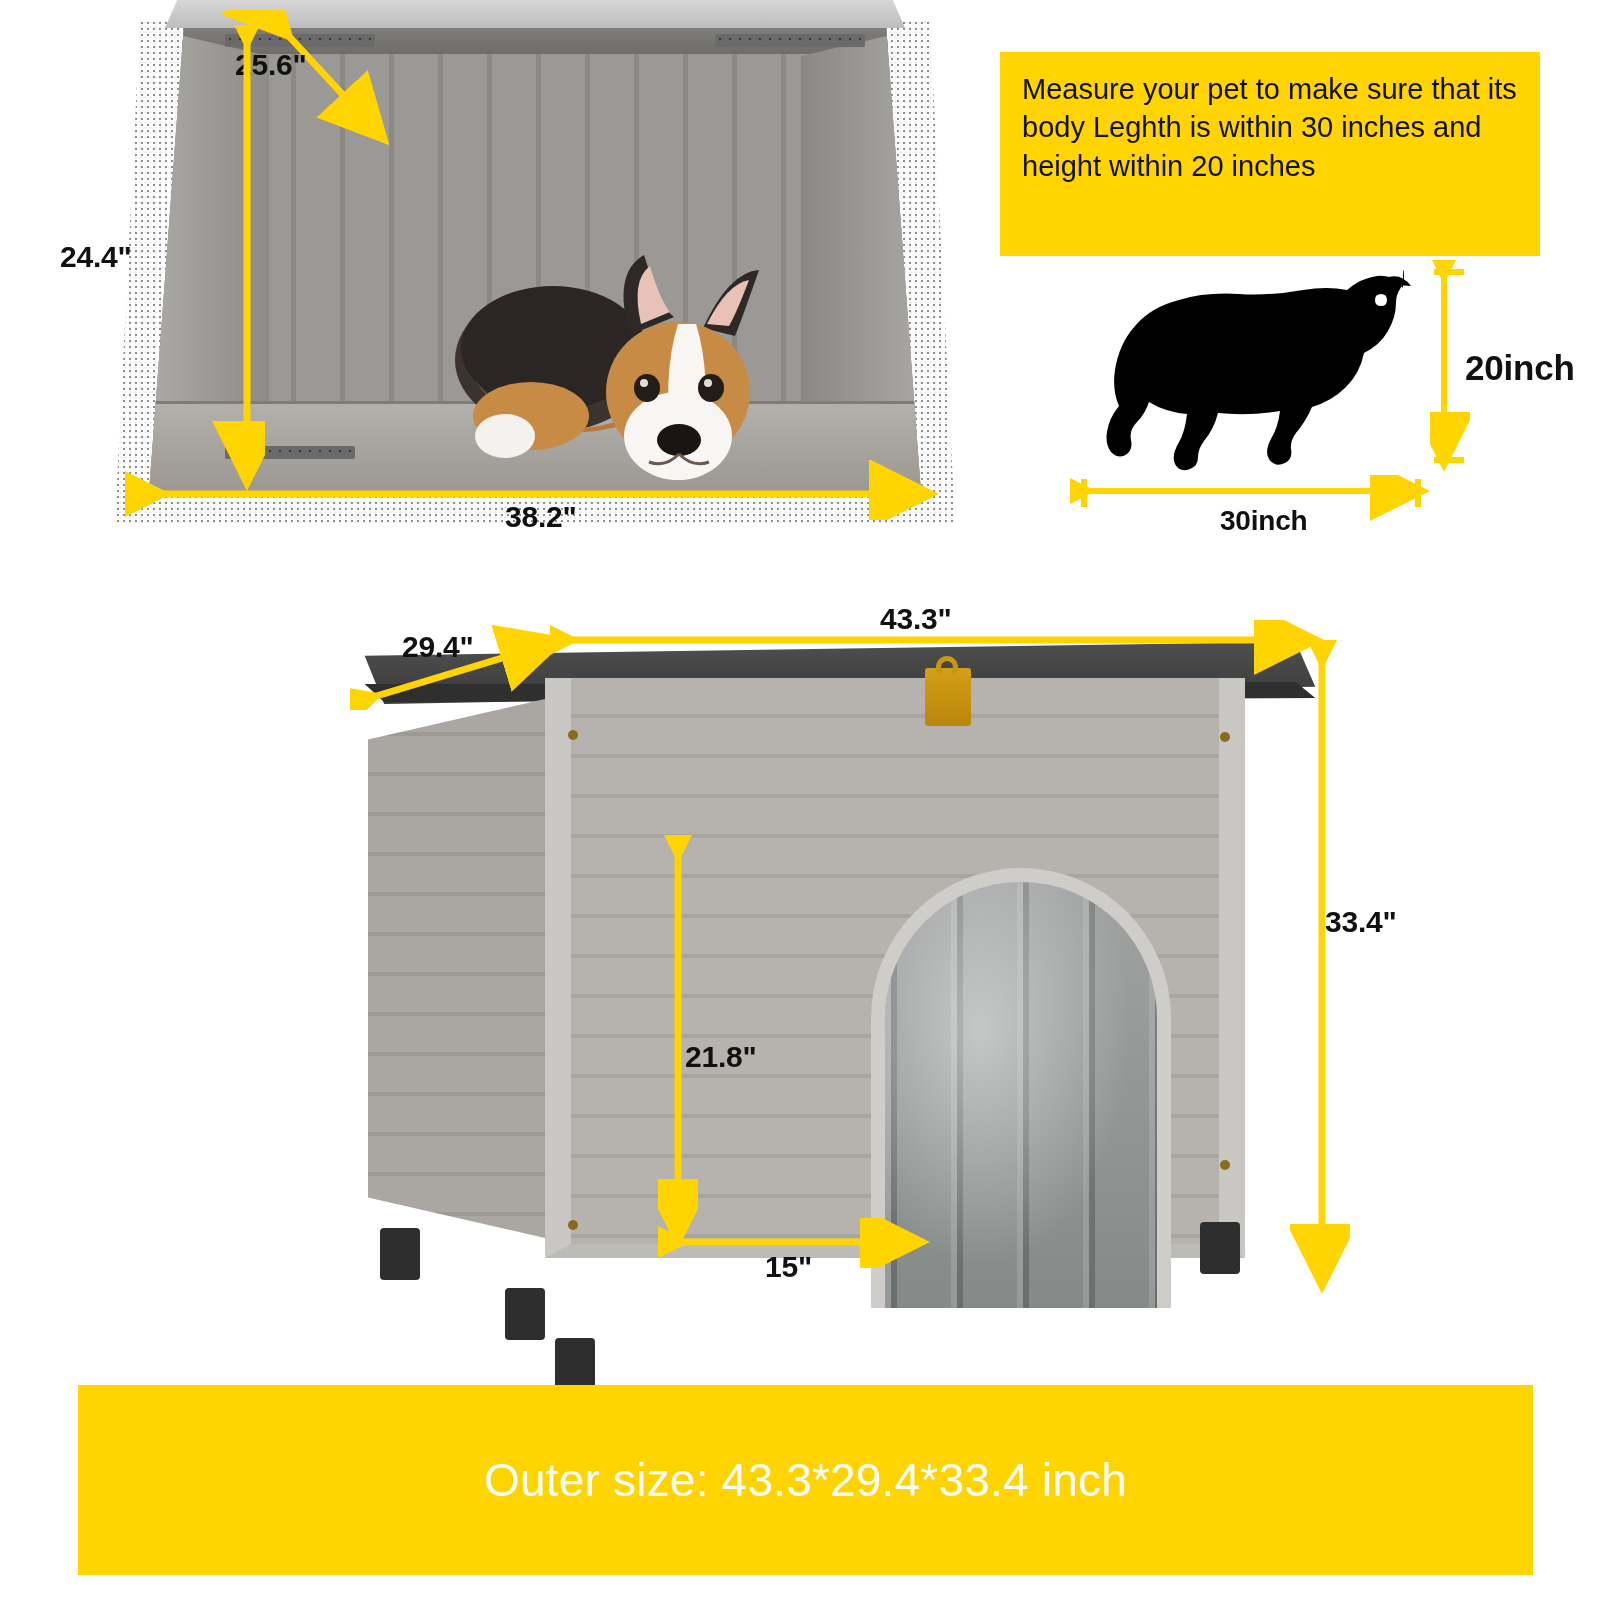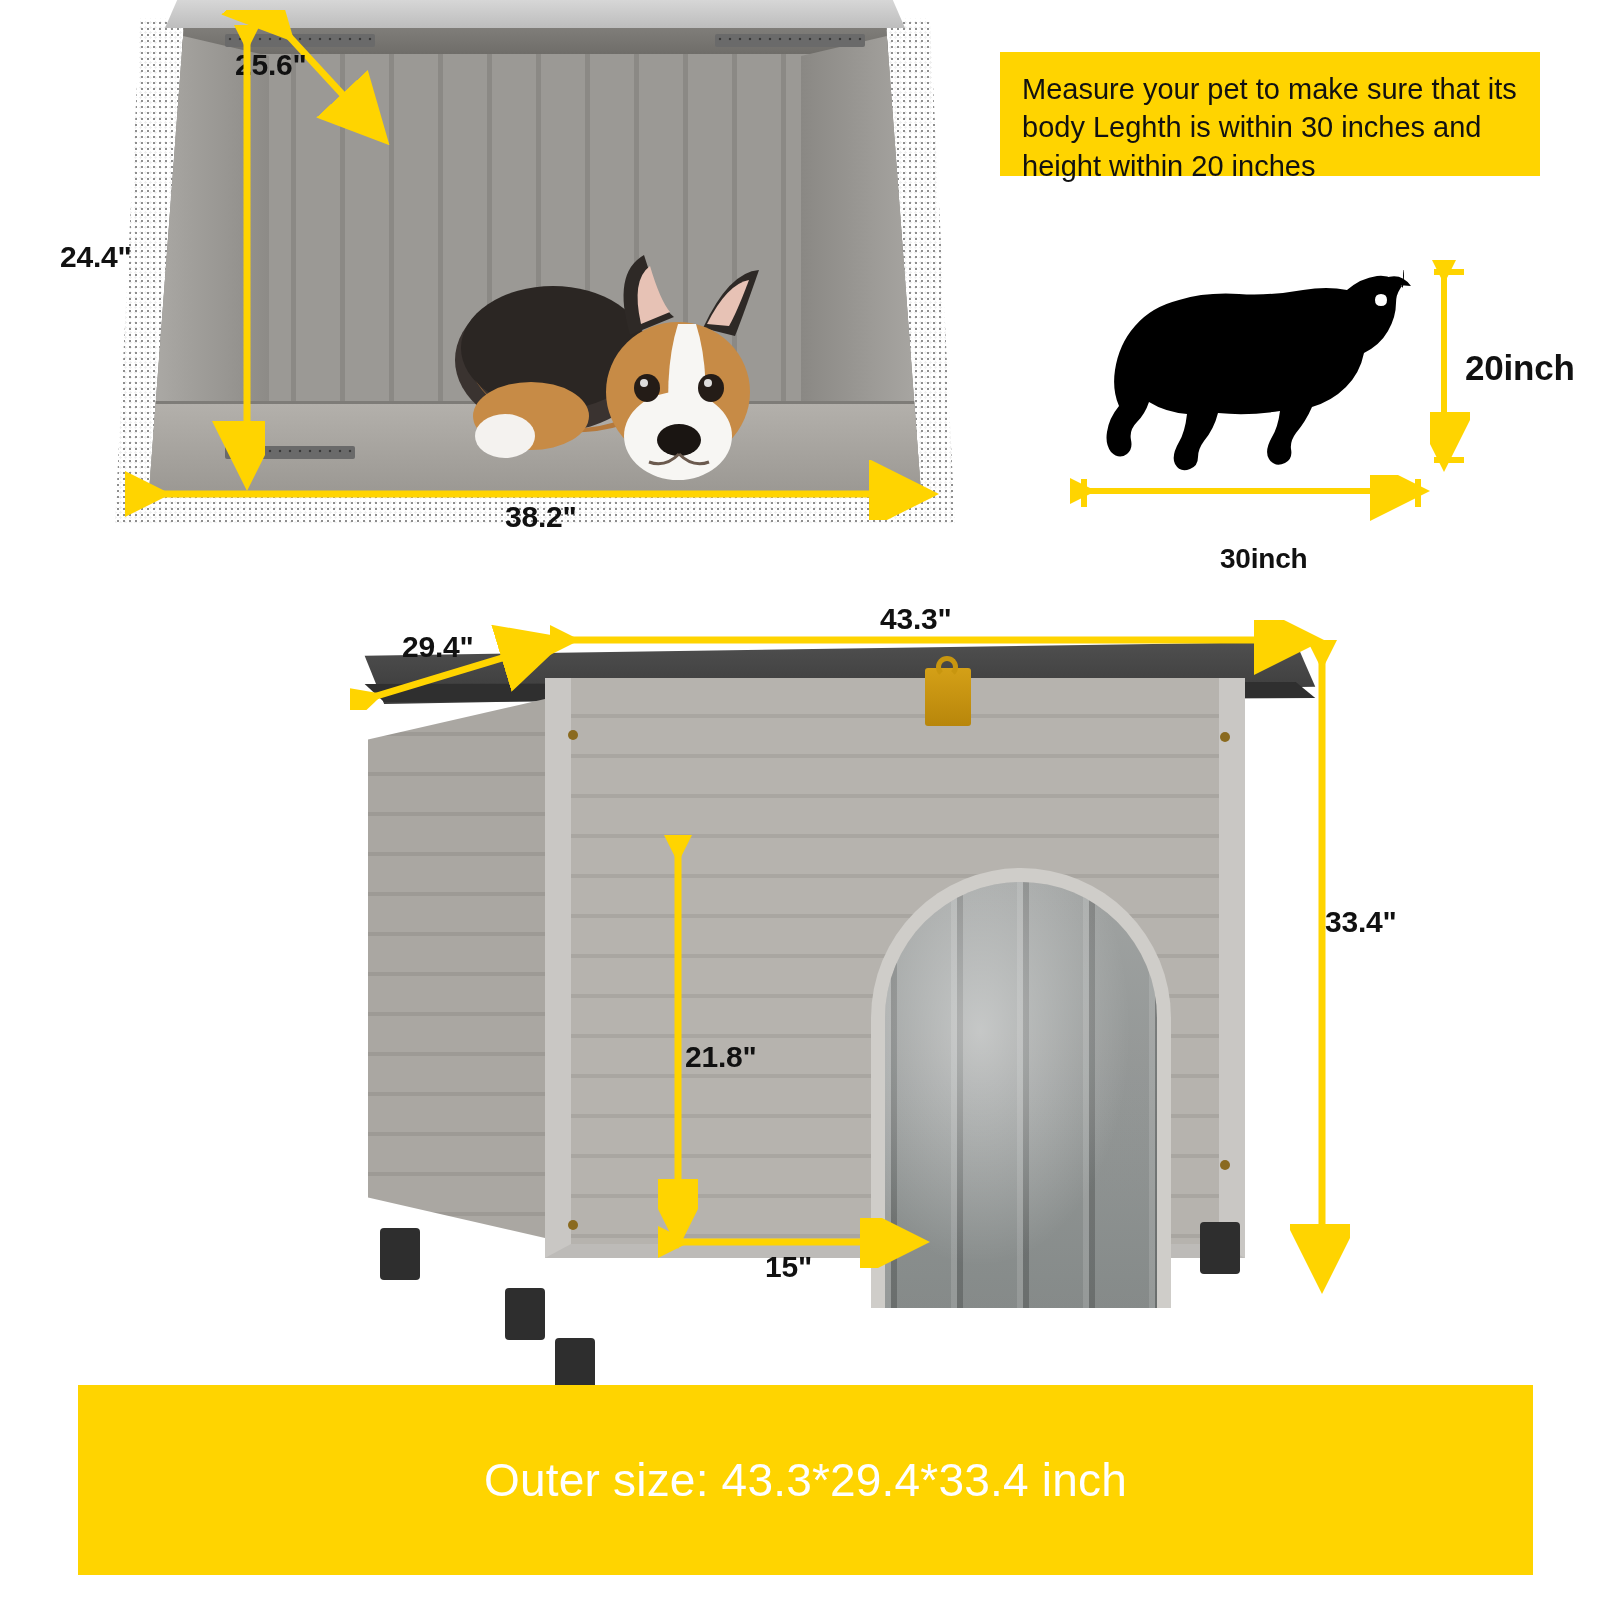--- a/index.html
+++ b/index.html
@@ -89,21 +89,21 @@
     background: linear-gradient(180deg,#dcdcdc,#bdbdbd);
     clip-path: polygon(2% 0%, 98% 0%, 100% 100%, 0% 100%);
   }
 
   
   .corgi { position: absolute; left: 330px; top: 240px; width: 360px; height: 270px; }
 
   
   #measure-callout {
     position: absolute;
-    left: 1000px; top: 52px; width: 540px; height: 124px;
+    left: 1000px; top: 52px; width: 540px; height: 204px;
     background: #FFD400;
     padding: 18px 20px 14px 22px;
     font-size: 29px; line-height: 1.32; color: #111; font-weight: 400;
   }
 
   
   #silhouette-block { position: absolute; left: 1075px; top: 260px; width: 470px; height: 290px; }
   .sil-svg { position: absolute; left: 10px; top: 10px; }
 
   
@@ -277,21 +277,21 @@
       <line x1="4" y1="12" x2="34" y2="12" stroke="#FFD400" stroke-width="6"></line>
       <line x1="4" y1="200" x2="34" y2="200" stroke="#FFD400" stroke-width="6"></line>
     </svg>
     <div class="dim-label" style="left:390px; top:88px; font-size:35px;">20inch</div>
 
     <svg class="abs" style="left:-5px; top:215px;" width="370" height="48">
       <line x1="14" y1="16" x2="348" y2="16" stroke="#FFD400" stroke-width="6" marker-end="url(#ah2)" marker-start="url(#ah2)"></line>
       <line x1="14" y1="4" x2="14" y2="32" stroke="#FFD400" stroke-width="6"></line>
       <line x1="348" y1="4" x2="348" y2="32" stroke="#FFD400" stroke-width="6"></line>
     </svg>
-    <div class="dim-label" style="left:145px; top:245px; font-size:28px;margin-top:38px;">30inch</div>
+    <div class="dim-label" style="left:145px; top:245px; font-size:28px;">30inch</div>
   </div>
 
   <div id="exterior-view">
     <div class="abs" style="left:0; top:0; width:1010px; height:760px;">
       <div class="roof"></div>
       <div class="roof-edge"></div>
       <div class="body-side"></div>
       <div class="body-front">
         <div class="door">
           <div class="door-flaps"></div>

